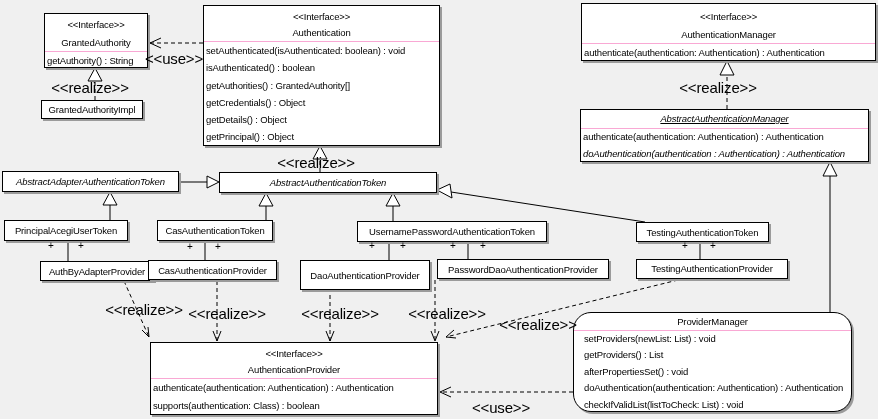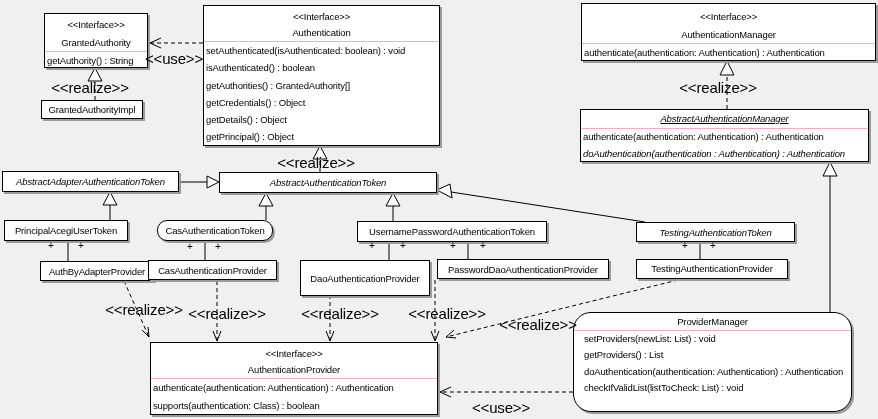--- a/index.html
+++ b/index.html
@@ -30,26 +30,26 @@
   #b-gai {left:41px; top:100px;width:102px;height:19px;}
   #b-auth{left:203px;top:5px;  width:237px;height:141px;}
   #b-auth .mrow{line-height:17.3px;}
   #b-am  {left:581px;top:3px;  width:295px;height:58px;}
   #b-am .stype{line-height:19px;padding-top:3px;} #b-am .cname{line-height:17px;}
   #b-aam {left:580px;top:109px;width:289px;height:53px;}
   #b-aam .cname{line-height:18px;text-decoration:underline;} #b-aam .mrow{line-height:16.8px;}
   #b-aaat{left:2px;  top:171px;width:177px;height:21px;}
   #b-aat {left:219px;top:172px;width:218px;height:21px;}
   #b-paut{left:4px;  top:220px;width:124px;height:21px;text-align:right;}
-  #b-cat {left:157px;top:220px;width:116px;height:21px;border-radius:10px;}
+  #b-cat {left:157px;top:220px;width:116px;height:21px;}
   #b-upat{left:357px;top:221px;width:190px;height:21px;}
-  #b-tat {left:636px;top:222px;width:159px;height:20px;font-style:italic;}
+  #b-tat {left:636px;top:222px;width:133px;height:20px;}
   #b-abap{left:12px; top:261px;width:114px;height:20px;margin-left:28px;}
   #b-cap {left:148px;top:260px;width:129px;height:20px;}
-  #b-dap {left:300px;top:260px;width:130px;height:36px;}
+  #b-dap {left:300px;top:260px;width:130px;height:30px;}
   #b-pdap{left:437px;top:259px;width:172px;height:20px;}
   #b-tap {left:636px;top:259px;width:152px;height:20px;align-items:flex-end;}
   #b-ap  {left:150px;top:342px;width:288px;height:73px;}
   #b-ap .mrow{line-height:17.5px;}
   #b-pm  {left:573px;top:312px;width:279px;height:100px;border-radius:18px;}
   #b-pm .cname{line-height:17px;} #b-pm .mrow{line-height:16.4px;padding-left:10px;}
 
   
   #l-use1{left:174px;top:50px;} #l-rz-ga{left:90px;top:79px;}
   #l-rz-am{left:718px;top:79px;} #l-rz-aat{left:316px;top:154px;}
@@ -259,20 +259,21 @@
     </div>
   </div>
 
   <div class="ubox" id="b-pm">
     <div class="ttl">
       <div class="cname">ProviderManager</div>
     </div>
     <div class="mwrap">
       <div class="mrow">setProviders(newList: List) : void</div>
       <div class="mrow">getProviders() : List</div>
+      <div class="mrow">afterPropertiesSet() : void</div>
       <div class="mrow">doAuthentication(authentication: Authentication) : Authentication</div>
       <div class="mrow">checkIfValidList(listToCheck: List) : void</div>
     </div>
   </div>
 
   <div class="elabel" id="l-use1">&lt;&lt;use&gt;&gt;</div>
   <div class="elabel" id="l-rz-ga">&lt;&lt;realize&gt;&gt;</div>
   <div class="elabel" id="l-rz-am">&lt;&lt;realize&gt;&gt;</div>
   <div class="elabel" id="l-rz-aat">&lt;&lt;realize&gt;&gt;</div>
   <div class="elabel" id="l-rz1">&lt;&lt;realize&gt;&gt;</div>

